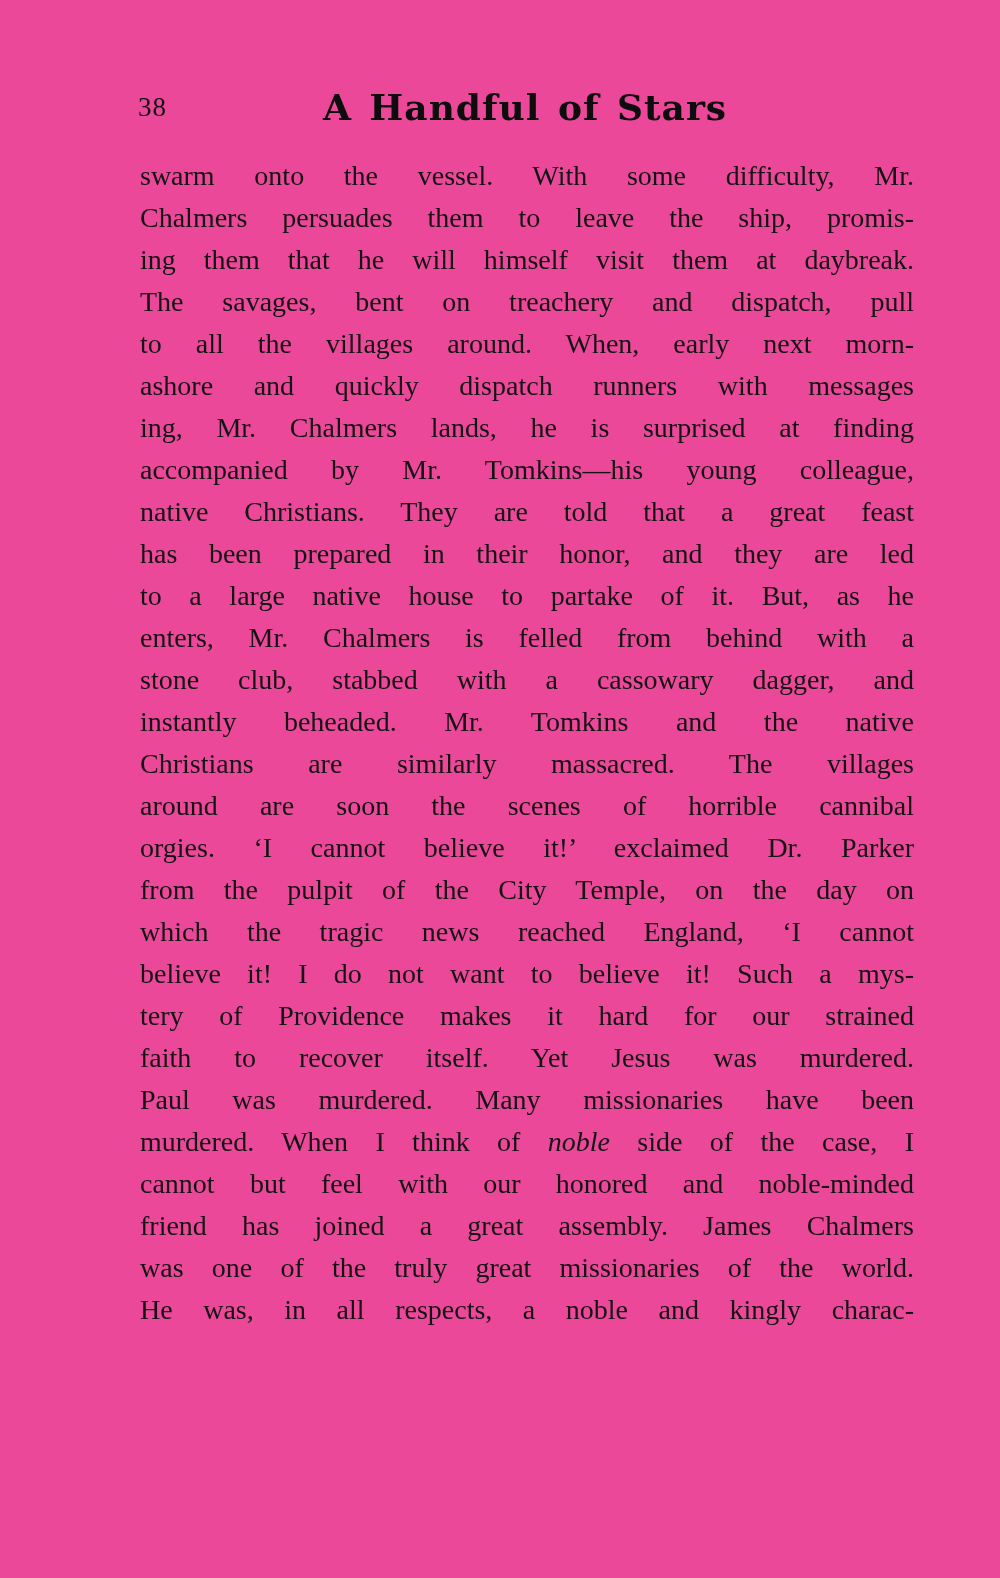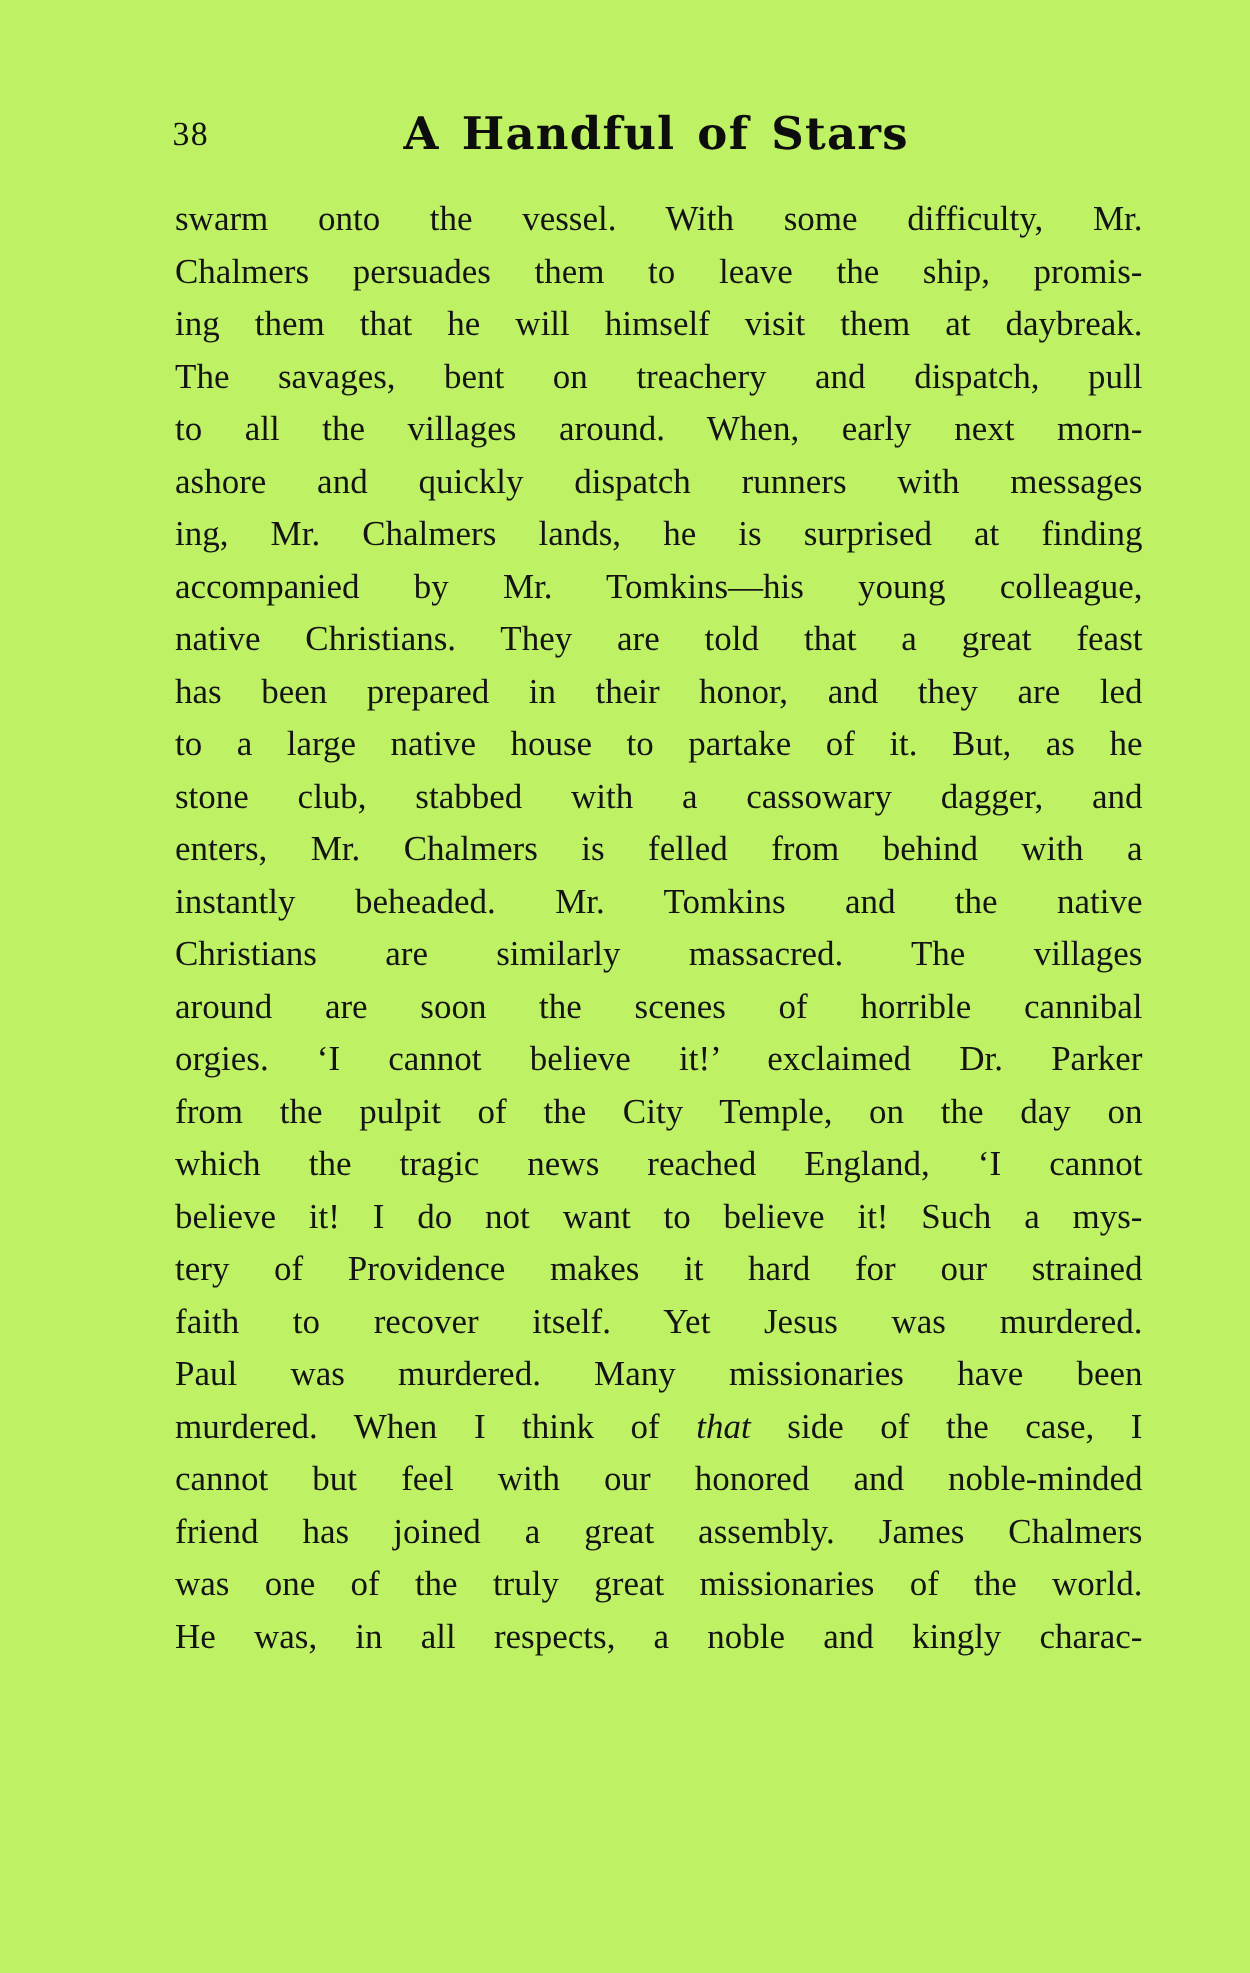--- a/index.html
+++ b/index.html
@@ -4,21 +4,21 @@
 <style>
   html, body {
     margin: 0;
     padding: 0;
     background: #ffffff;
   }
   .page {
     position: relative;
     width: 1000px;
     height: 1578px;
-    background: #bef264;
+    background: #ec4899;
     color: #121212;
     font-family: "Liberation Serif", "DejaVu Serif", serif;
     overflow: hidden;
   }
   .header {
     position: absolute;
     top: 86px;
     left: 138px;
     width: 774px;
     height: 40px;
@@ -76,31 +76,31 @@
       <div class="line">Chalmers persuades them to leave the ship, promis-</div>
       <div class="line">ing them that he will himself visit them at daybreak.</div>
       <div class="line">The savages, bent on treachery and dispatch, pull</div>
       <div class="line">to all the villages around.  When, early next morn-</div>
       <div class="line">ashore and quickly dispatch runners with messages</div>
       <div class="line">ing, Mr. Chalmers lands, he is surprised at finding</div>
       <div class="line">accompanied by Mr. Tomkins—his young colleague,</div>
       <div class="line">native Christians.  They are told that a great feast</div>
       <div class="line">has been prepared in their honor, and they are led</div>
       <div class="line">to a large native house to partake of it.  But, as he</div>
+      <div class="line">enters, Mr. Chalmers is felled from behind with a</div>
       <div class="line">stone club, stabbed with a cassowary dagger, and</div>
-      <div class="line">enters, Mr. Chalmers is felled from behind with a</div>
       <div class="line">instantly beheaded.  Mr. Tomkins and the native</div>
       <div class="line">Christians are similarly massacred.  The villages</div>
       <div class="line">around are soon the scenes of horrible cannibal</div>
       <div class="line">orgies.  ‘I cannot believe it!’ exclaimed Dr. Parker</div>
       <div class="line">from the pulpit of the City Temple, on the day on</div>
       <div class="line">which the tragic news reached England, ‘I cannot</div>
       <div class="line">believe it!  I do not want to believe it!  Such a mys-</div>
       <div class="line">tery of Providence makes it hard for our strained</div>
       <div class="line">faith to recover itself.  Yet Jesus was murdered.</div>
       <div class="line">Paul was murdered.  Many missionaries have been</div>
-      <div class="line">murdered.  When I think of <i>that</i> side of the case, I</div>
+      <div class="line">murdered.  When I think of <i>noble</i> side of the case, I</div>
       <div class="line">cannot but feel with our honored and noble-minded</div>
       <div class="line">friend has joined a great assembly.  James Chalmers</div>
       <div class="line">was one of the truly great missionaries of the world.</div>
       <div class="line">He was, in all respects, a noble and kingly charac-</div>
     </div>
 </div>
 
 </body></html>

